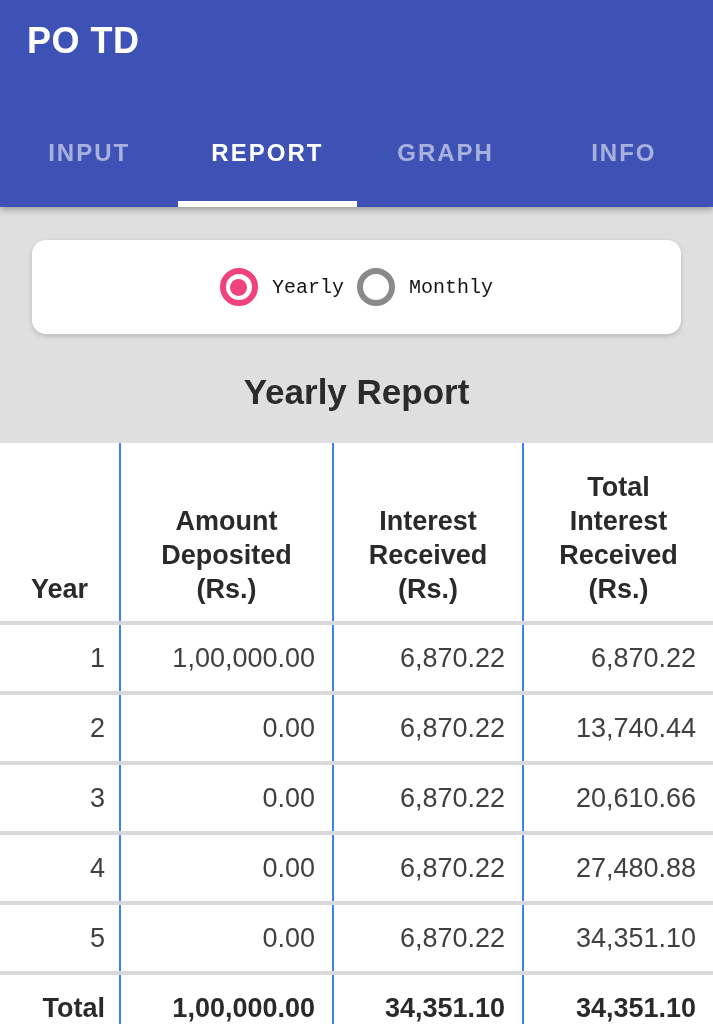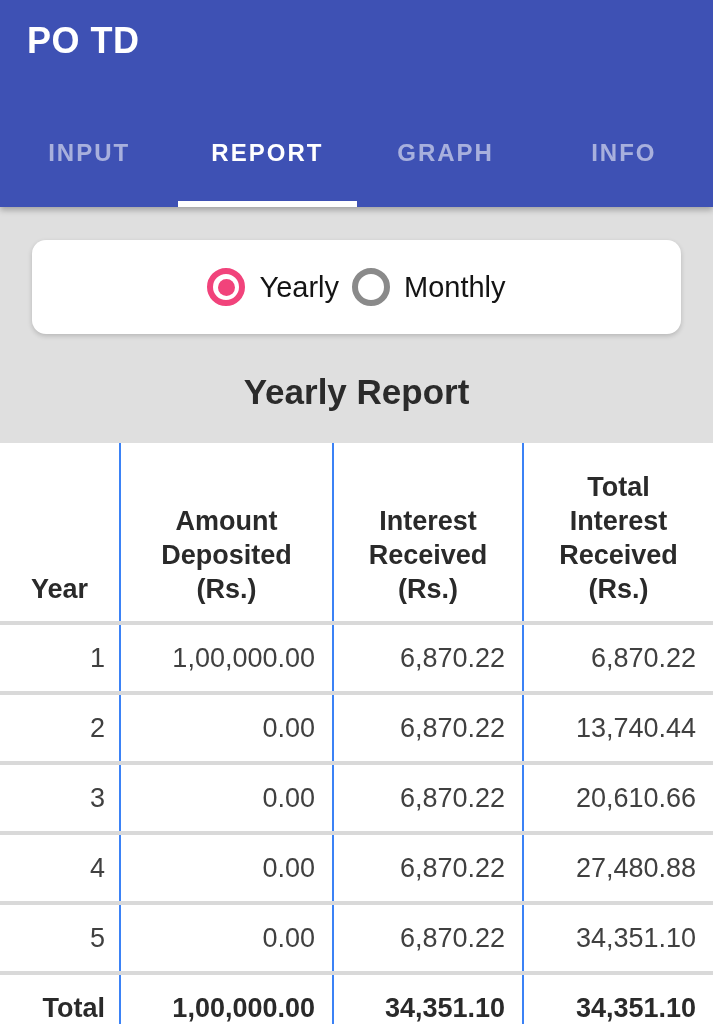--- a/index.html
+++ b/index.html
@@ -80,22 +80,23 @@
     justify-content: center;
     background: #FFFFFF;
   }
   .radio-ring.selected { border-color: #F1437B; }
   .radio-dot {
     width: 17px; height: 17px;
     border-radius: 50%;
     background: #F1437B;
   }
   .radio-label {
-    font-size: 29px;
+    font-size: 20px;
     color: #141414;
+    font-family: Liberation Mono, monospace;
   }
   
   .report-title {
     position: absolute;
     top: 372px;
     left: 0; right: 0;
     text-align: center;
     font-size: 35px;
     font-weight: 700;
     color: #2B2B2B;

